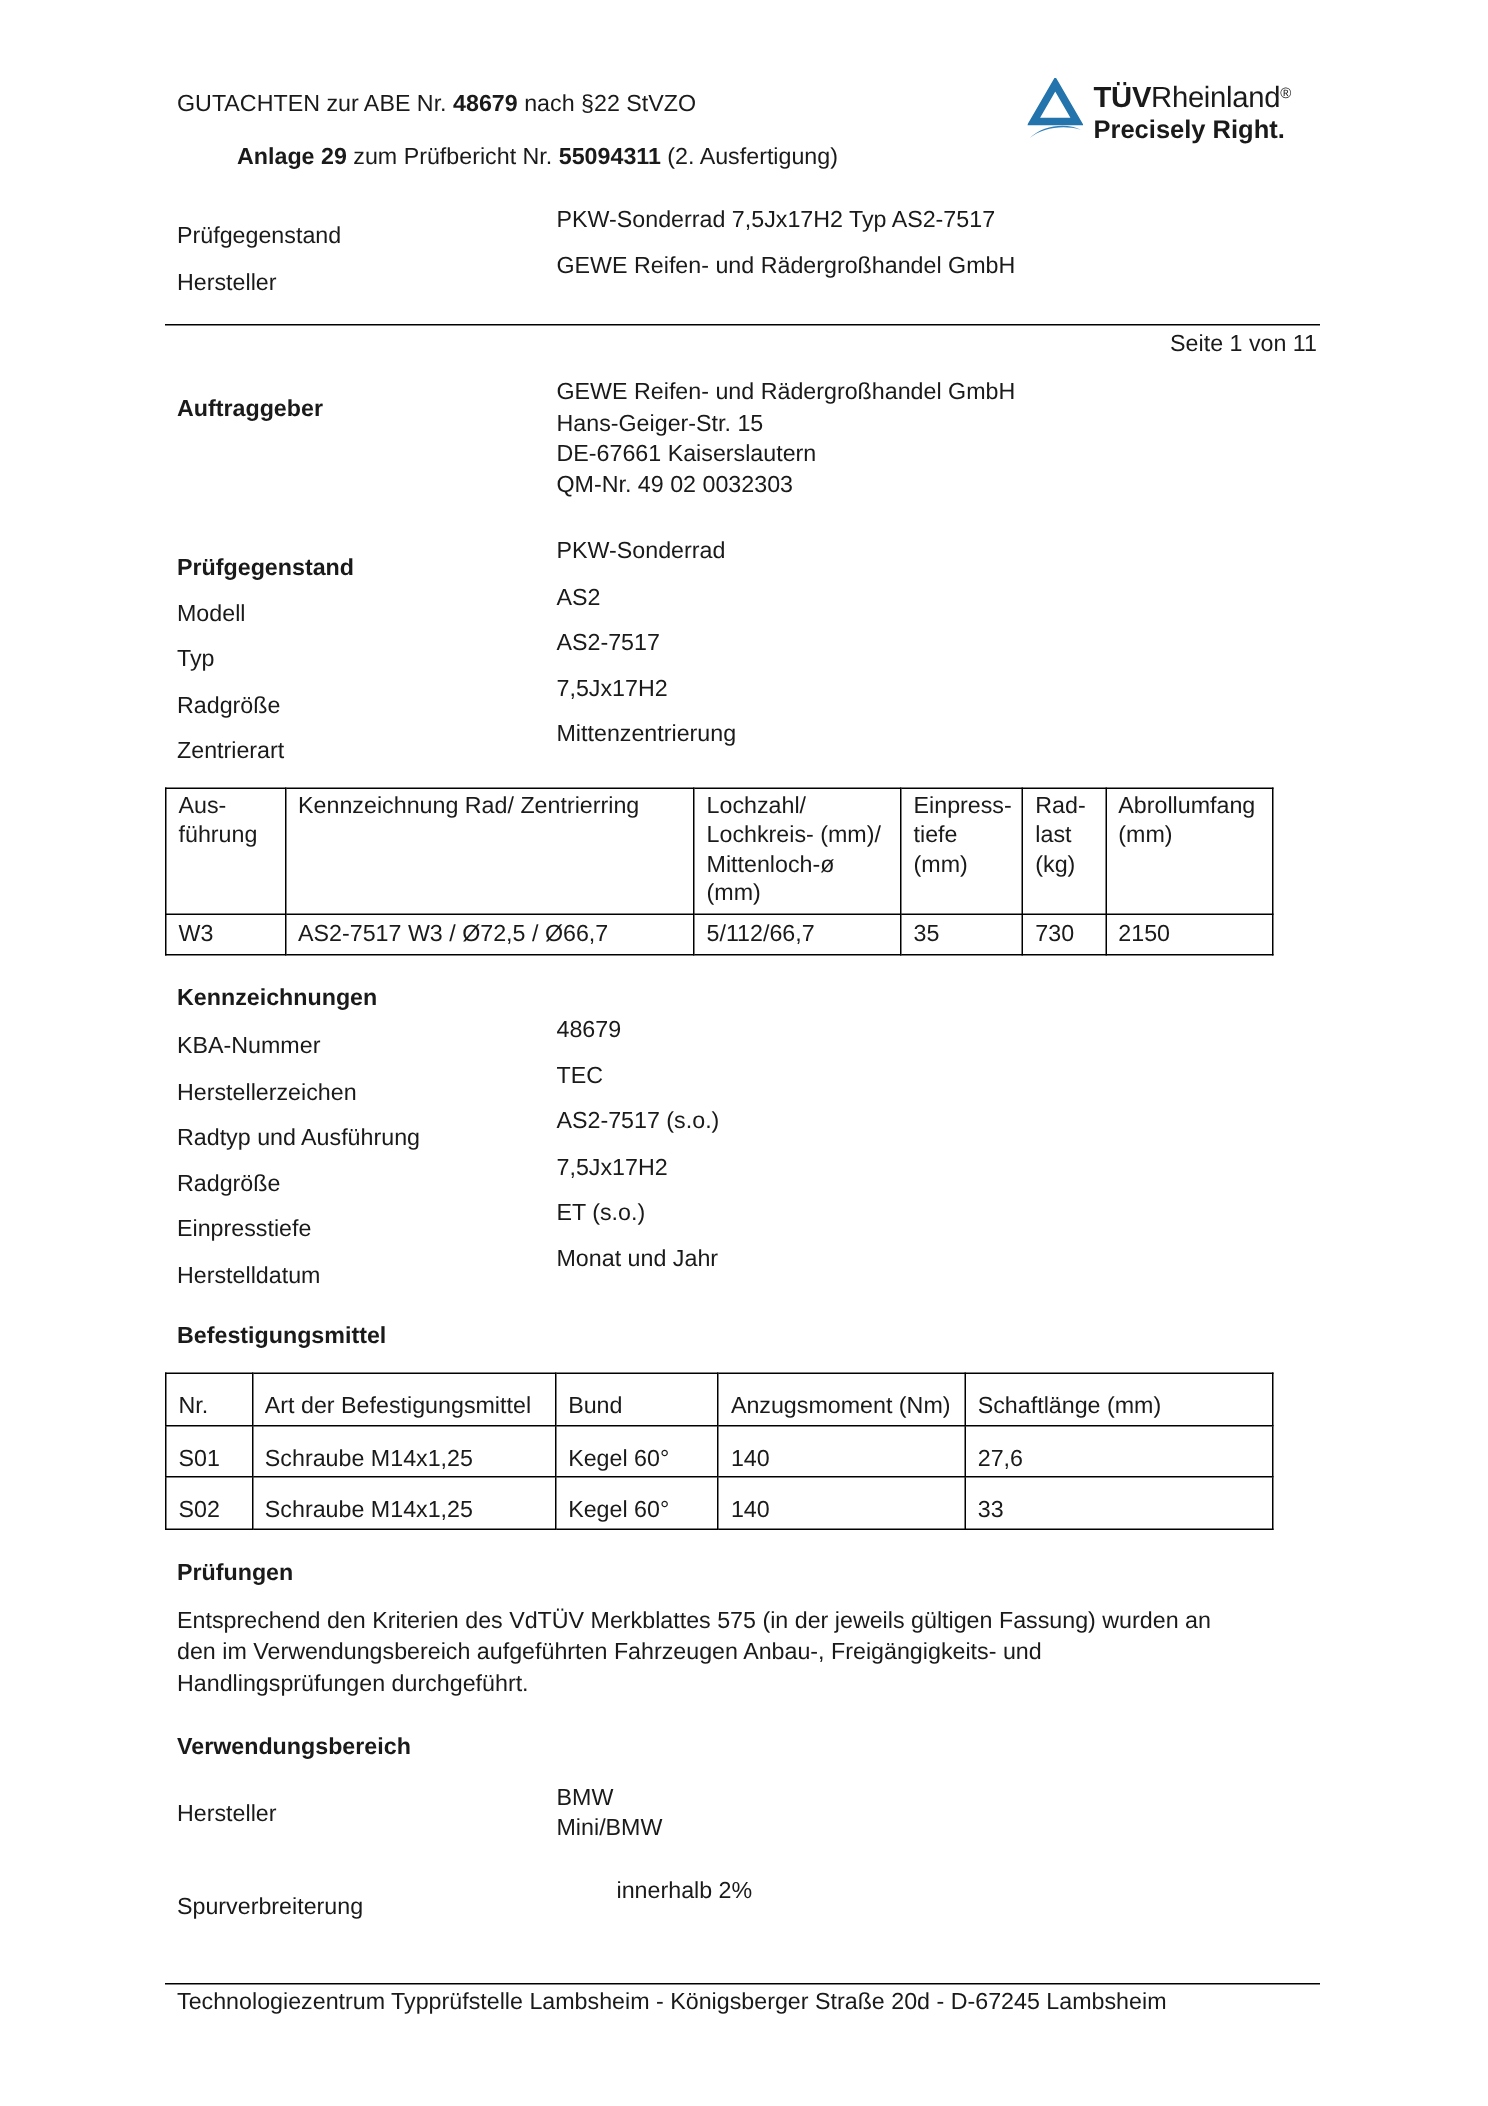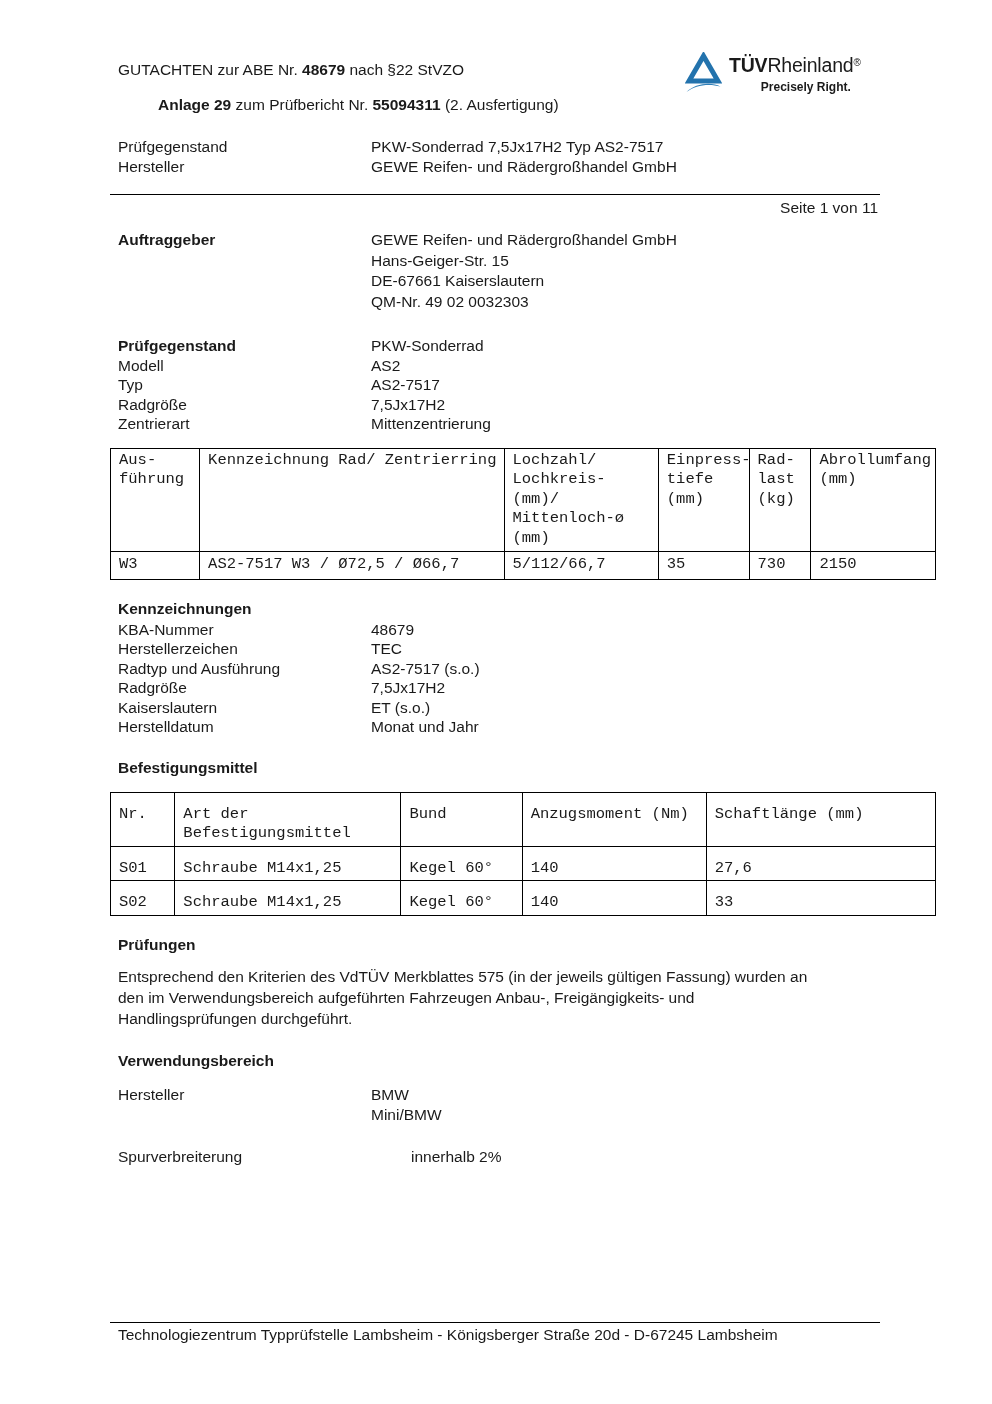--- a/index.html
+++ b/index.html
@@ -11,37 +11,37 @@
     font-size:15.5px; line-height:20px; overflow:hidden;
   }
   .content { position:absolute; left:110px; top:0; width:770px; }
   .pl { padding-left:8px; }
   .bold { font-weight:bold; }
   .preline { white-space:pre-line; }
 
   .h-line1 { margin-top:60px; }
   .h-line2 { margin-top:15px;margin-left:40px; }
 
-  .logo { position:absolute; left:685px; top:52px; display:flex; align-items:flex-start; gap:7px;text-align:center; }
+  .logo { position:absolute; left:685px; top:52px; display:flex; align-items:flex-start; gap:7px; }
   .logo-brand { font-size:19.5px; line-height:22px; letter-spacing:-0.2px; }
   .logo-brand sup { font-size:10px; vertical-align:6px; }
-  .logo-tagline { font-size:12px; font-weight:600; margin-top:1px;margin-left:22px; }
+  .logo-tagline { font-size:17px; font-weight:600; margin-top:1px; }
 
   .subject { margin-top:22px; }
   .kv-row { display:flex; }
-  .kv-row .k { width:237px; flex:0 0 237px; }
+  .kv-row .k { width:237px; flex:0 0 237px;margin-top:11px; }
   .kv-row .v { flex:1;margin-left:16px; }
 
   .rule { border-top:1.5px solid #000; margin-top:17px; }
   .page-num { text-align:right; margin-top:3px; padding-right:2px; }
 
   .client { margin-top:12px; line-height:20.5px; }
   .test-object { margin-top:24px; line-height:19.5px; }
 
-  table { border-collapse:collapse; width:826px; table-layout:fixed;font-family:Liberation Mono, monospace; }
+  table { border-collapse:collapse; width:739px; table-layout:fixed; }
   table, th, td { border:1.5px solid #000; }
   th, td { font-weight:normal; text-align:left; vertical-align:top;
            padding:2px 6px 3px 8px; line-height:19.5px; }
   .wheel-table { margin-top:14px; }
   .wheel-table td { padding-top:3px; padding-bottom:4px; }
 
   .section-heading { font-weight:bold; }
   .markings-heading { margin-top:19px; }
   .markings-rows { margin-top:1px; line-height:19.5px; }
 
@@ -179,21 +179,21 @@
       </div>
       <div class="kv-row">
         <span class="k">Radtyp und Ausführung</span>
         <span class="v">AS2-7517 (s.o.)</span>
       </div>
       <div class="kv-row">
         <span class="k">Radgröße</span>
         <span class="v">7,5Jx17H2</span>
       </div>
       <div class="kv-row">
-        <span class="k">Kaiserslautern</span>
+        <span class="k">Einpresstiefe</span>
         <span class="v">ET (s.o.)</span>
       </div>
       <div class="kv-row">
         <span class="k">Herstelldatum</span>
         <span class="v">Monat und Jahr</span>
       </div>
     </div>
 
     <div class="section-heading fasteners-heading pl">Befestigungsmittel</div>
     <table class="fasteners-table">

